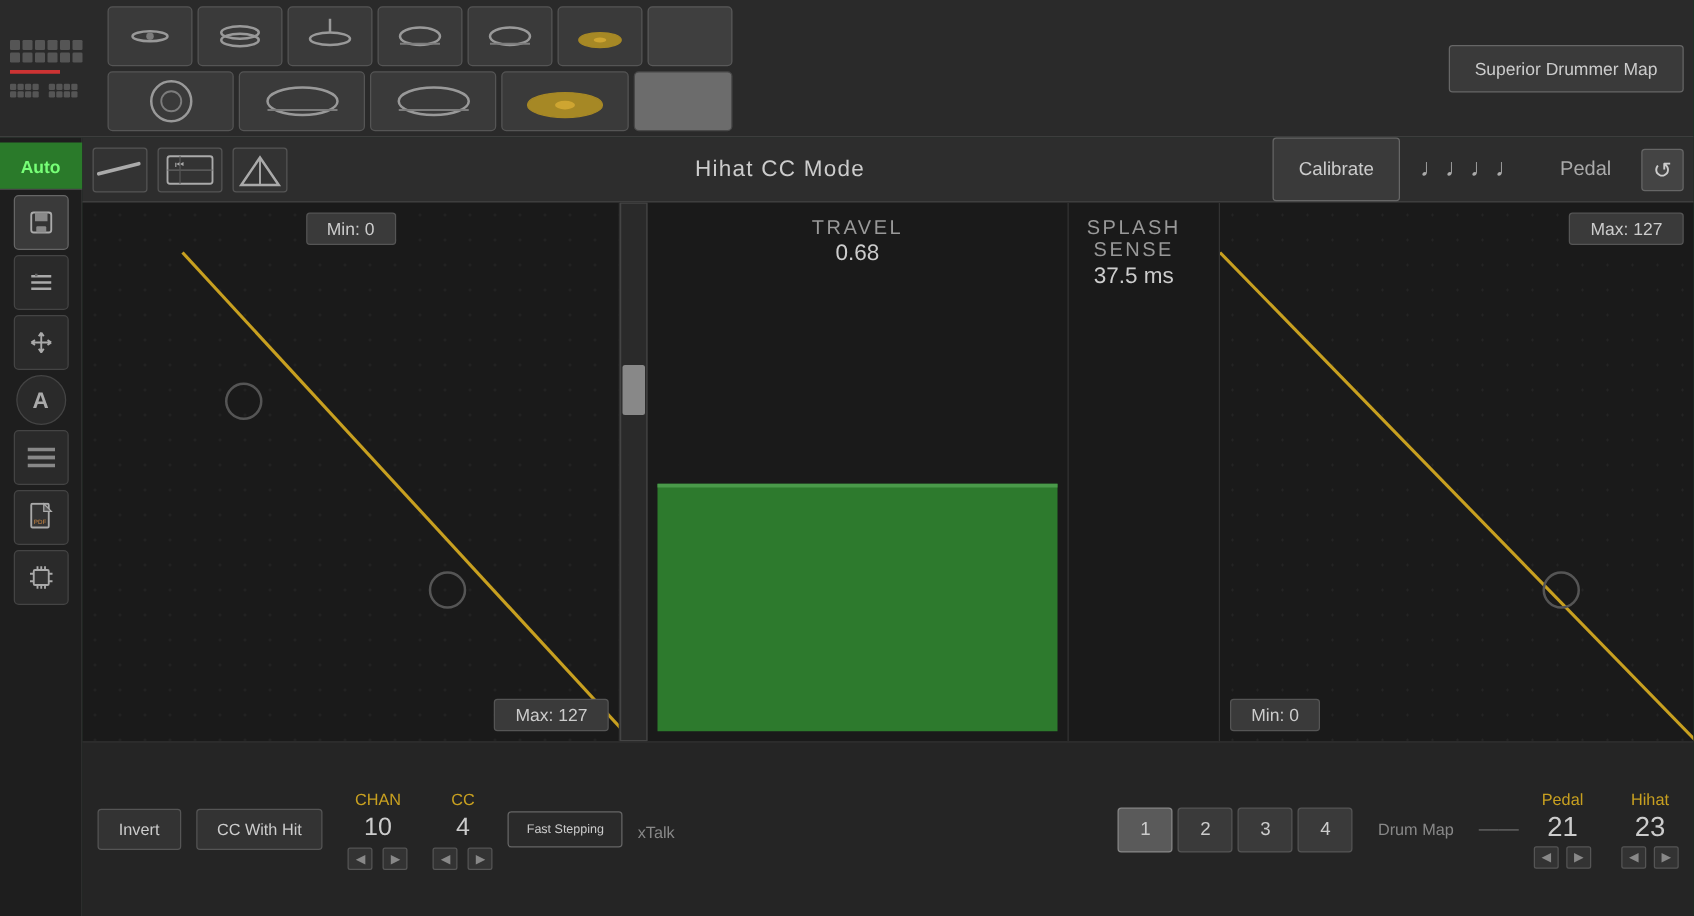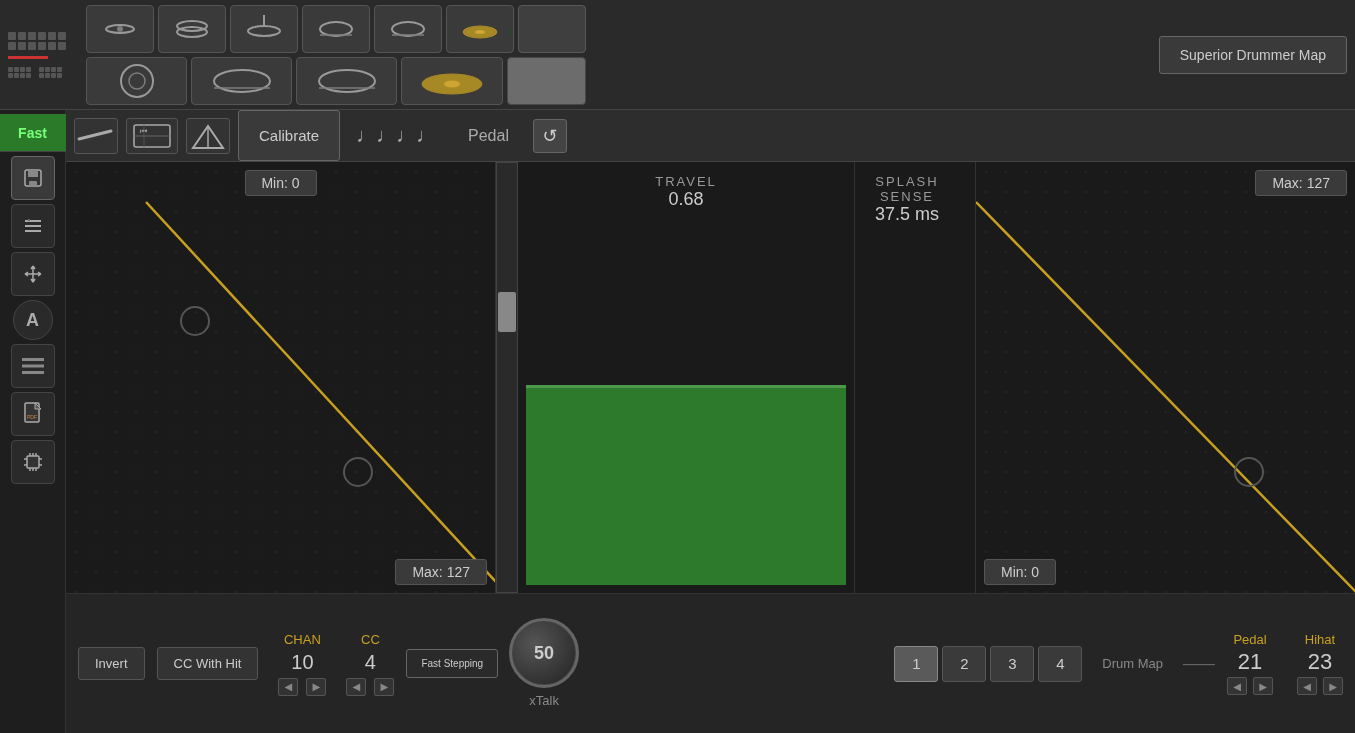--- a/index.html
+++ b/index.html
@@ -313,21 +313,21 @@
       width: 120px;
       position: relative;
       display: flex;
       flex-direction: row;
     }
     .panel-header {
       text-align: center;
       padding: 12px 0 4px;
     }
     .panel-header-title {
-      font-size: 13px;
+      font-size: 16px;
       color: #999;
       letter-spacing: 2px;
       text-transform: uppercase;
     }
     .panel-header-value {
       font-size: 18px;
       color: #ccc;
     }
     .bar-container {
       flex: 1;
@@ -688,21 +688,21 @@
 
     <div style="flex:1;"></div>
 
     <button class="superior-drummer-btn">Superior Drummer Map</button>
   </div>
 
   <div class="main-content">
 
     <div class="left-sidebar">
 
-      <div style="width:66px; height:38px; background:#2a7a2a; display:flex; align-items:center; justify-content:center; font-size:14px; color:#7f7; font-weight:bold; cursor:pointer; border-bottom:1px solid #444;">Fast</div>
+      <div style="width:66px; height:38px; background:#2a7a2a; display:flex; align-items:center; justify-content:center; font-size:14px; color:#7f7; font-weight:bold; cursor:pointer; border-bottom:1px solid #444;">Auto</div>
 
       <div class="sidebar-btn active">
         <svg width="22" height="22" viewBox="0 0 22 22" fill="none">
           <rect x="3" y="3" width="16" height="16" rx="2" stroke="#aaa" stroke-width="1.5" fill="#333"></rect>
           <rect x="6" y="3" width="10" height="7" fill="#888"></rect>
           <rect x="7" y="14" width="8" height="5" rx="1" fill="#888"></rect>
         </svg>
       </div>
       <div class="sidebar-btn">
         <svg width="22" height="22" viewBox="0 0 22 22" fill="none">
@@ -771,20 +771,21 @@
         </div>
 
         <div class="toolbar-icon-btn">
           <svg width="38" height="28" viewBox="0 0 38 28">
               <polygon points="4,26 34,26 19,4" fill="none" stroke="#aaa" stroke-width="2"></polygon>
               <line x1="19" y1="4" x2="19" y2="26" stroke="#aaa" stroke-width="1.5"></line>
               <line x1="4" y1="26" x2="34" y2="26" stroke="#aaa" stroke-width="1.5"></line>
             </svg>
         </div>
 
+        <div class="toolbar-mode-label">Hihat CC Mode</div>
 
         <button class="calibrate-btn">Calibrate</button>
 
         <span class="notes-icon">♩♩♩♩</span>
 
         <button class="pedal-btn">Pedal</button>
 
         <div class="refresh-btn">↺</div>
       </div>
 
@@ -870,24 +871,20 @@
               <div class="arrow-btn">◀</div>
               <div class="arrow-btn">▶</div>
             </div>
           </div>
         </div>
 
         <button class="fast-stepping-btn">Fast Stepping</button>
 
 
         <div class="knob-group">
-          <div class="knob">
-            <div class="knob-ring"></div>
-            <span class="knob-value">50</span>
-          </div>
           <span class="knob-label">xTalk</span>
         </div>
 
         <div class="channel-btns">
           <div class="ch-btn active">1</div>
           <div class="ch-btn">2</div>
           <div class="ch-btn">3</div>
           <div class="ch-btn">4</div>
         </div>
 

